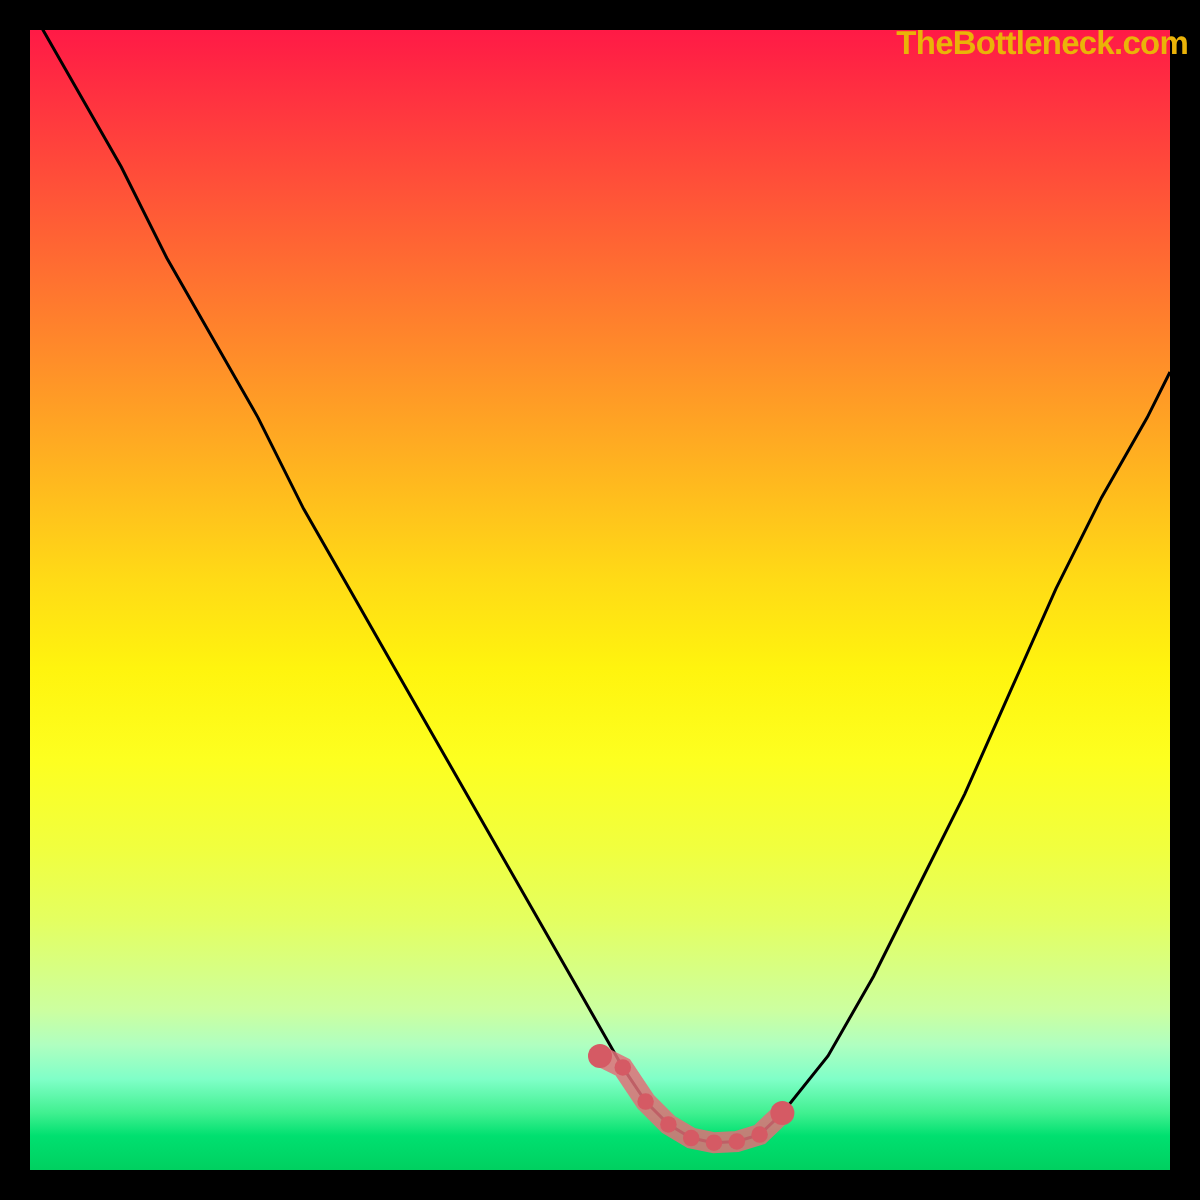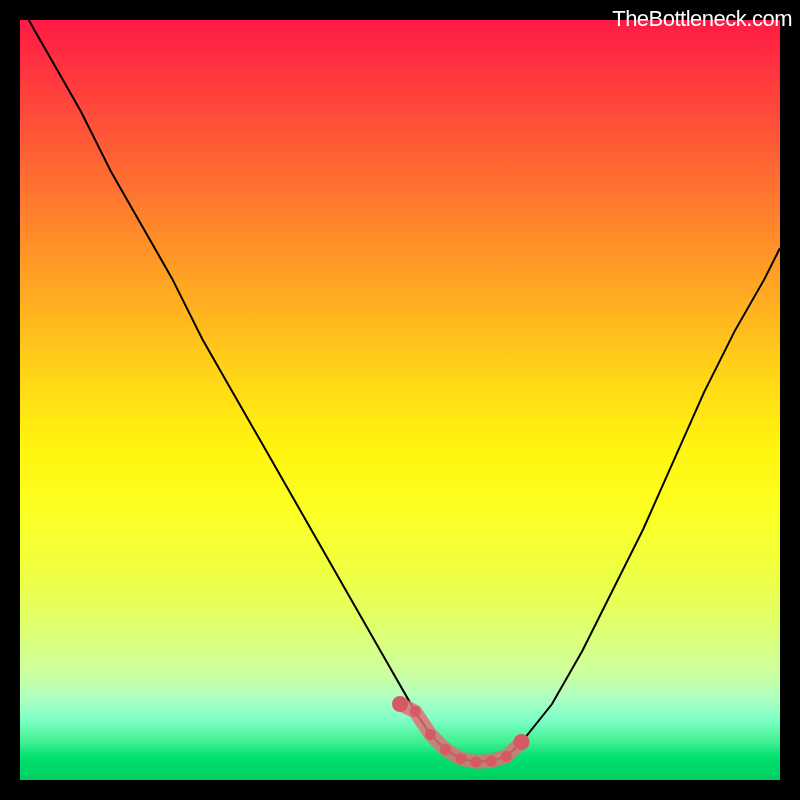--- a/index.html
+++ b/index.html
@@ -37,26 +37,26 @@
       #d8ff80 82%,
       #ccffa0 86%,
       #b0ffc0 89%,
       #80ffc8 92%,
       #40f090 95%,
       #00e070 97%,
       #00d060 100%);
   }
   .watermark {
     position: absolute;
-    top: 6px;
+    top: 16px;
     right: 8px;
     font-family: Arial, Helvetica, sans-serif;
     font-size: 22px;
-    font-weight: 400;
-    color: #ffffff;
+    font-weight: 700;
+    color: #eab308;
     letter-spacing: -0.5px;
   }
   svg.overlay {
     position: absolute;
     left: 0;
     top: 0;
     width: 800px;
     height: 800px;
   }
 </style>

